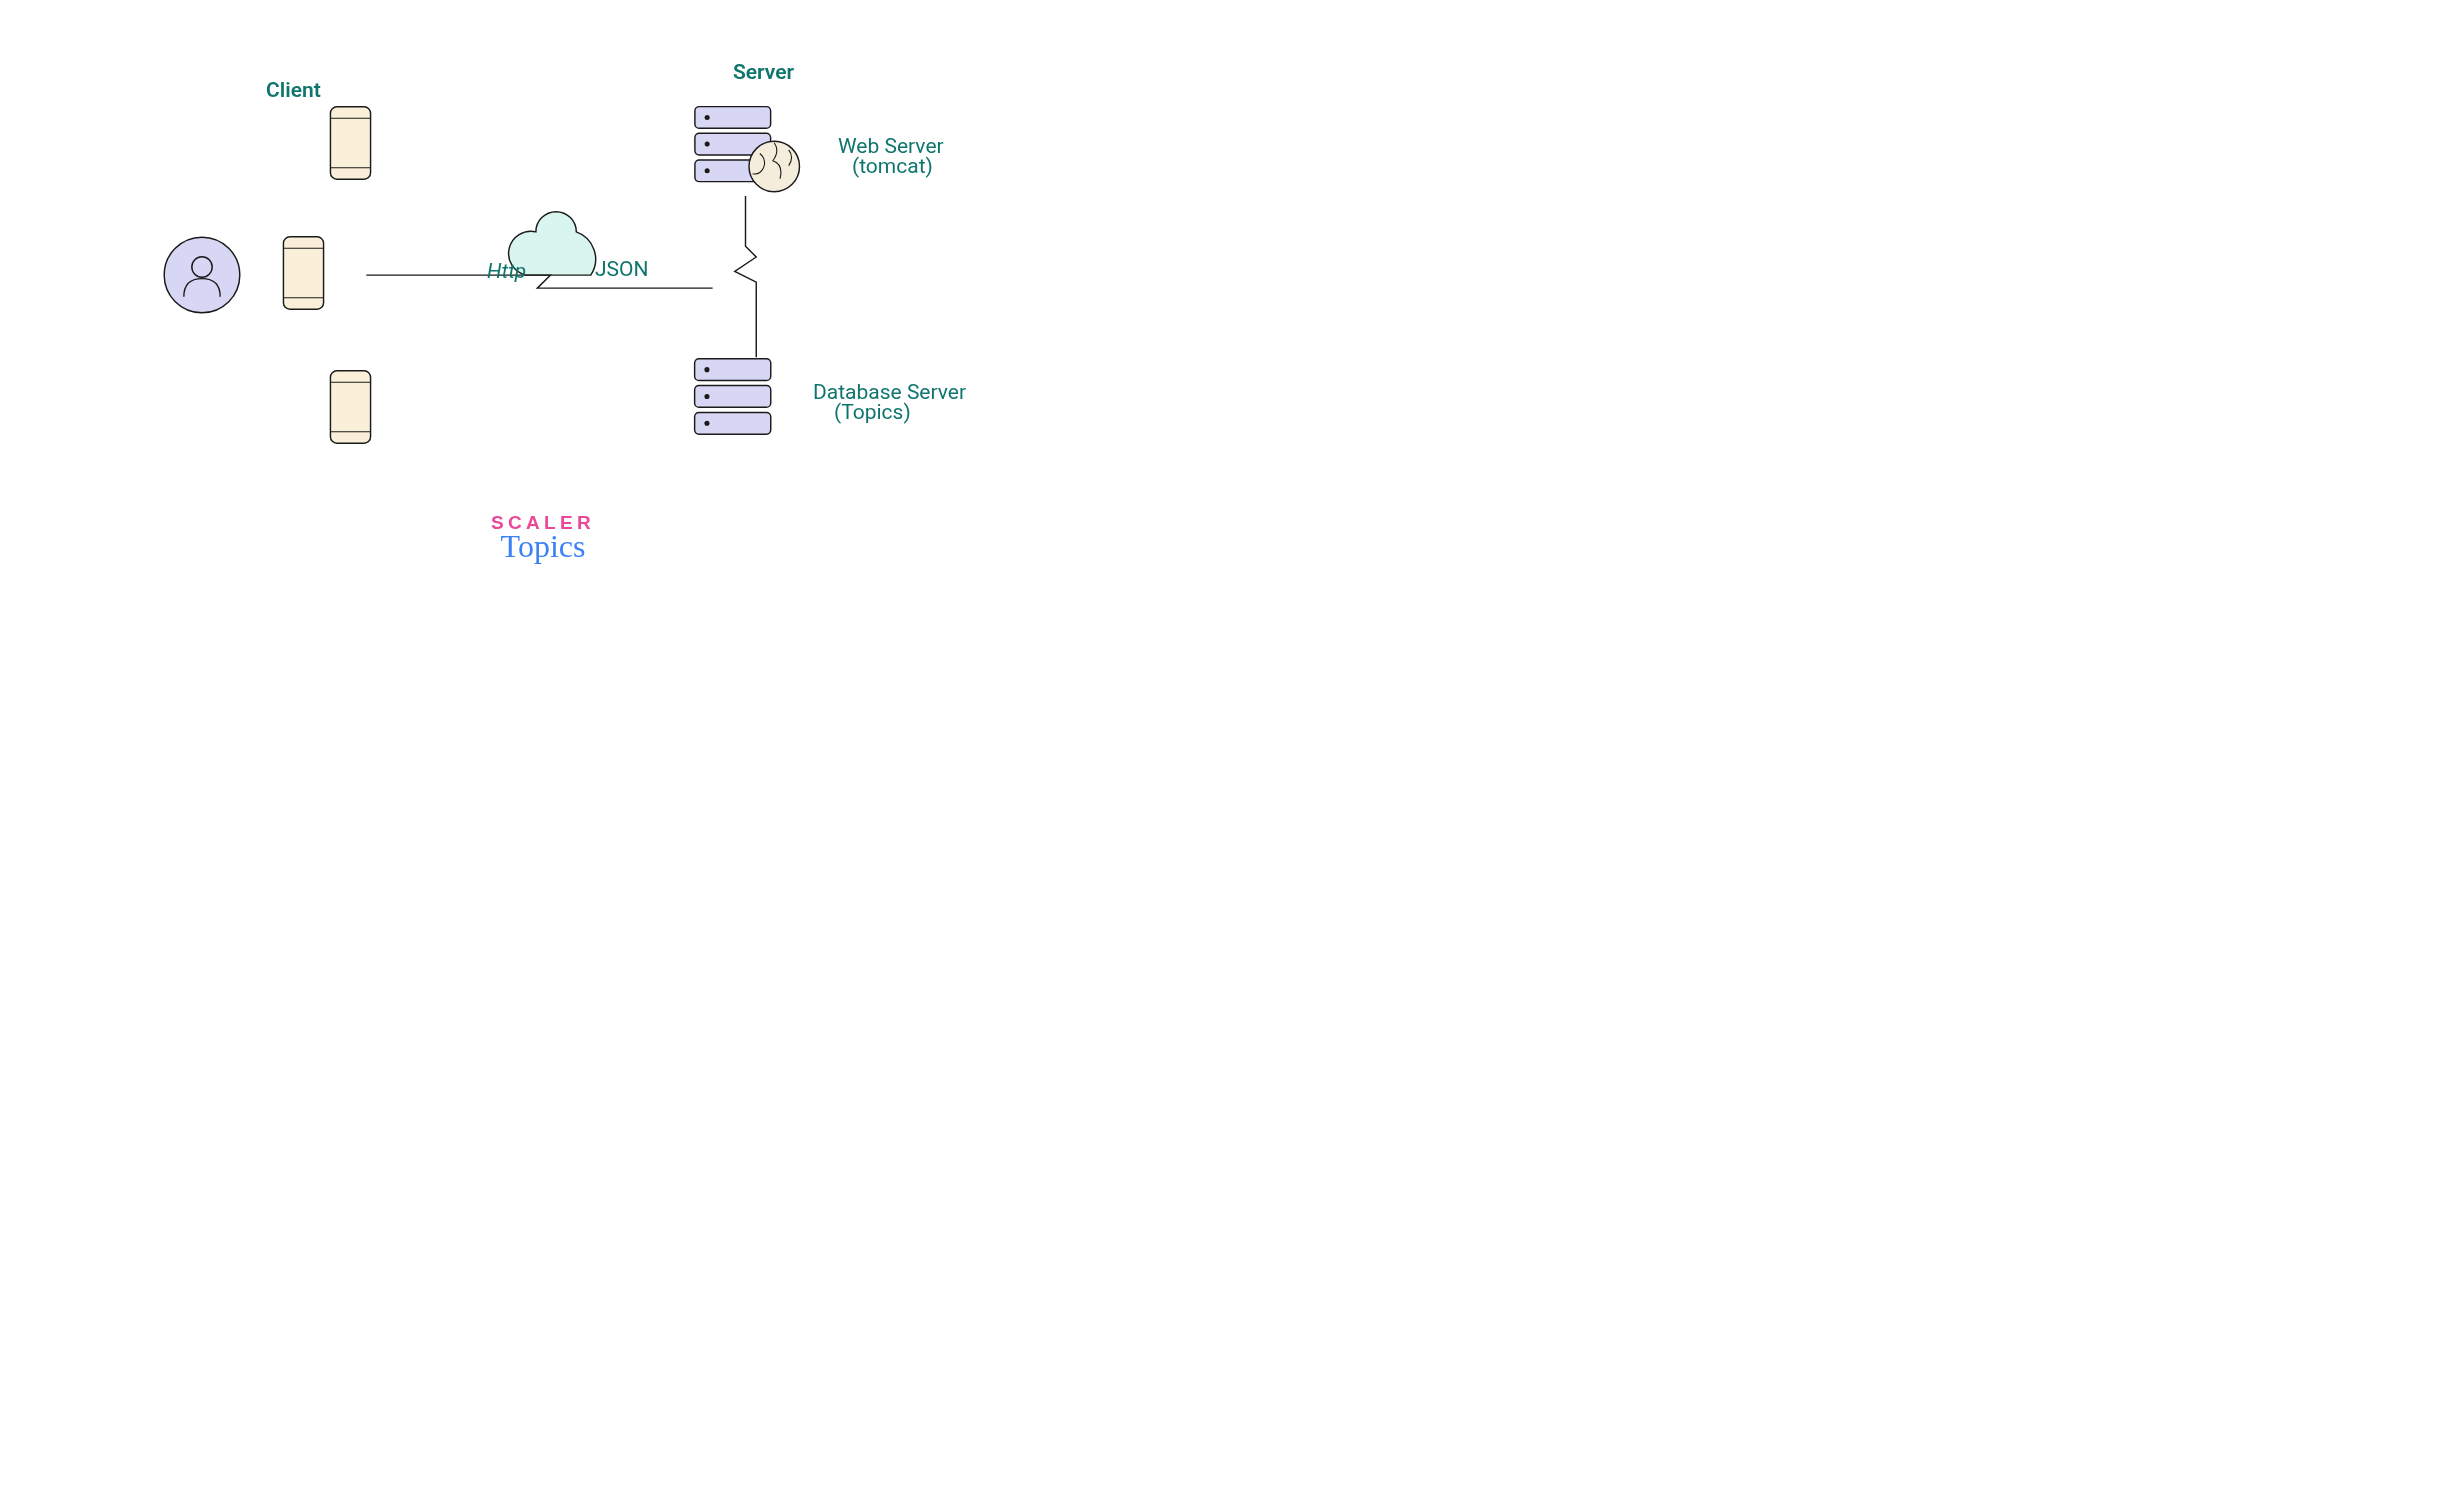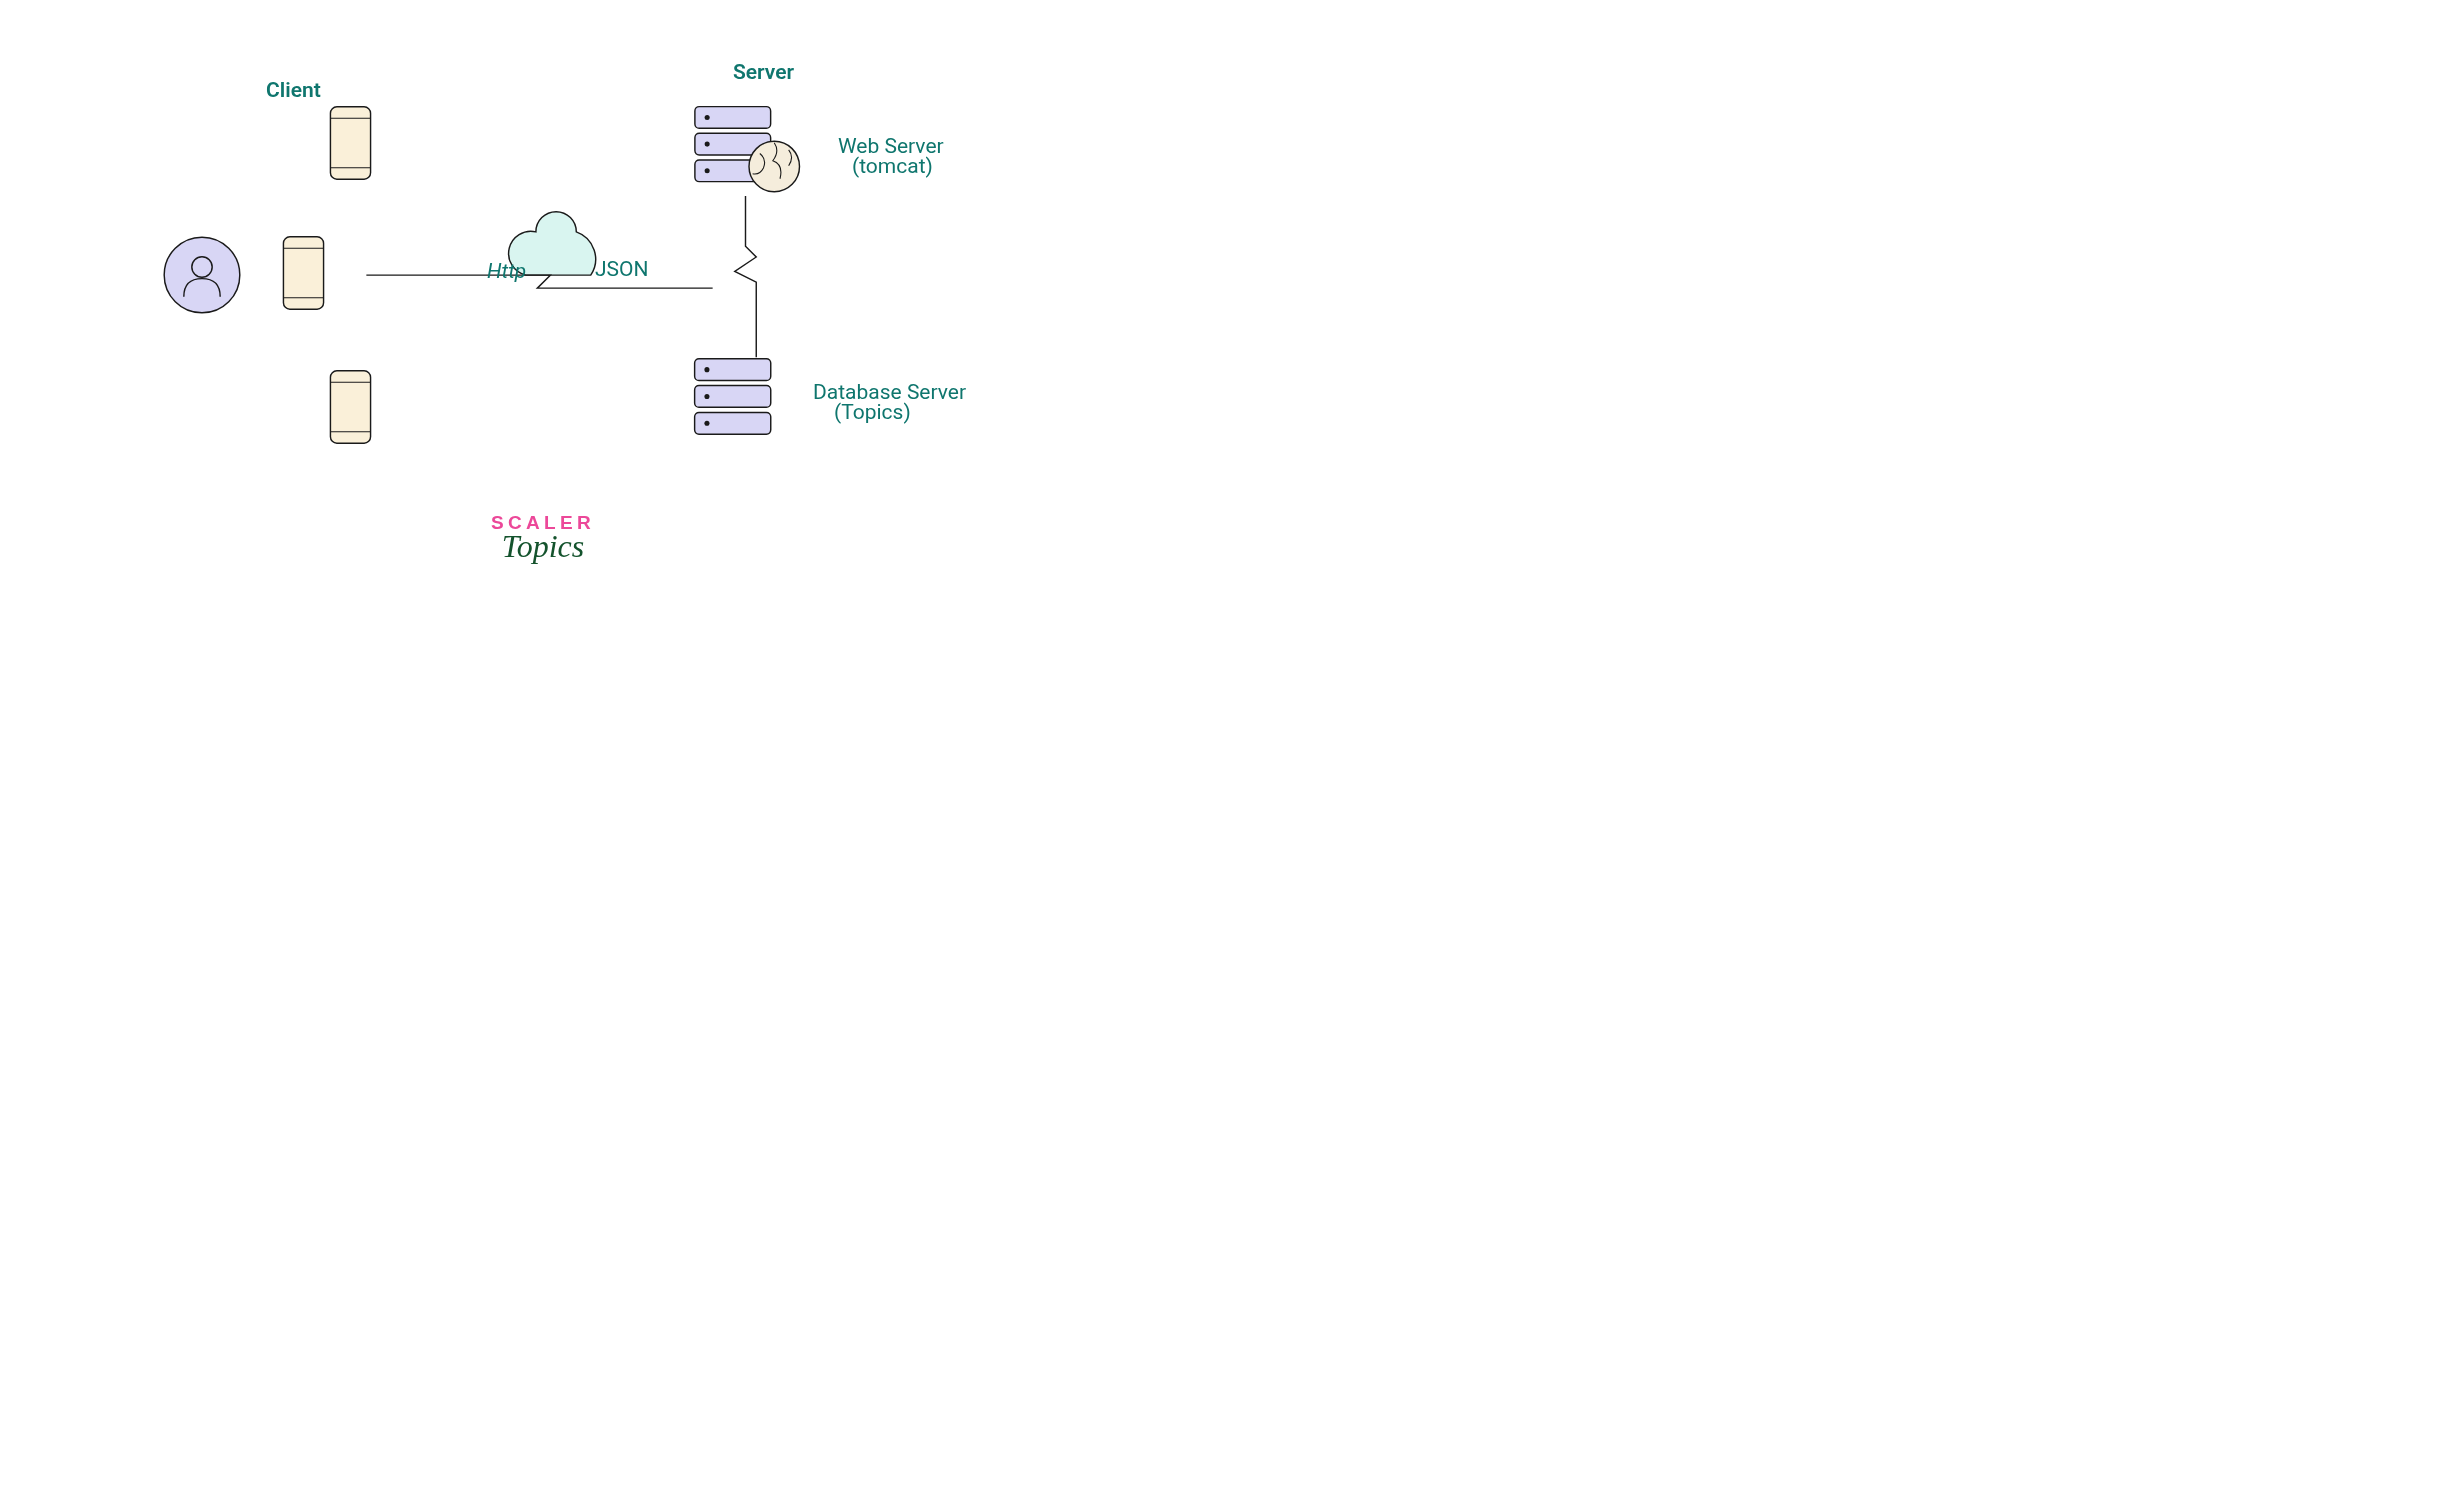--- a/index.html
+++ b/index.html
@@ -31,23 +31,22 @@
   .footer-top {
     font-family: -apple-system, sans-serif;
     font-weight: 800;
     font-size: 19px;
     letter-spacing: 4.3px;
     color: #ec4899;
   }
   .footer-bottom {
     font-family: "Brush Script MT", cursive;
     font-size: 32px;
-    color: #14532d;
+    color: #3b82f6;
     margin-top: -5.8px;
-    font-style: italic;
   }
 </style>
 </head>
 <body>
 
 <div class="label title" style="left:239px; top:78px;">Client</div>
 <div class="label title" style="left:706px; top:60px;">Server</div>
 
 <svg class="icon" style="left:162px; top:235px;" width="80" height="80" viewBox="0 0 110 110">
   <circle cx="55" cy="55" r="52" fill="#d8d6f5" stroke="#1a1a1a" stroke-width="2"></circle>

